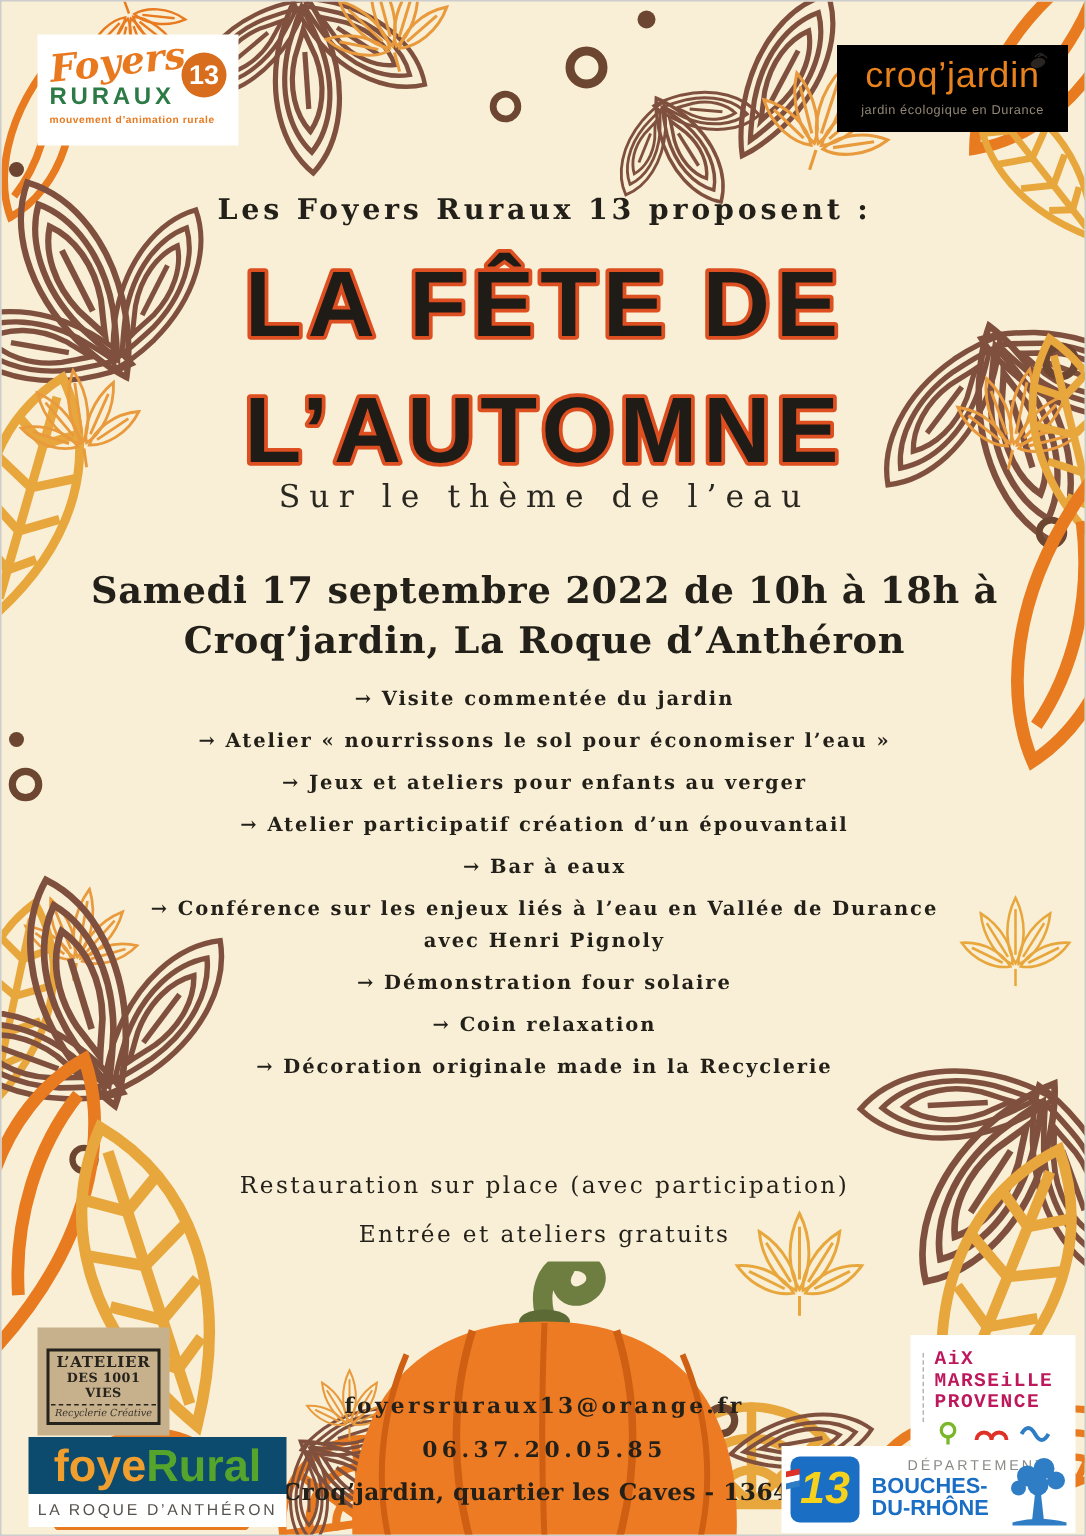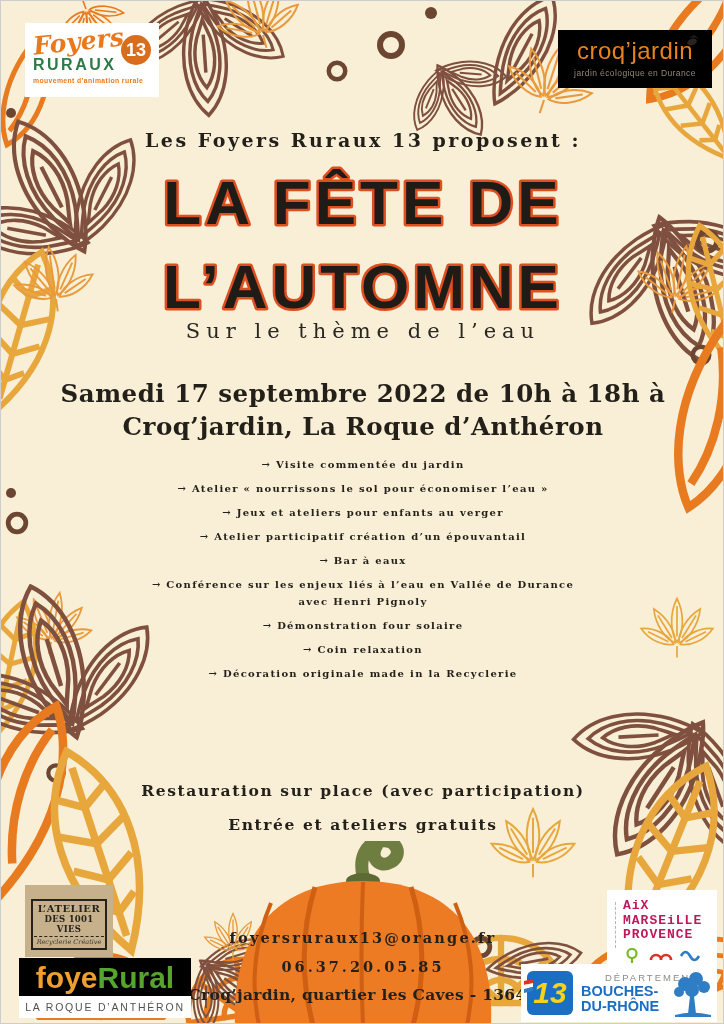--- a/index.html
+++ b/index.html
@@ -14,24 +14,24 @@
          letter-spacing:2.5px;color:#231f19;}
   .title-svg{top:155px;left:0;}
   .title-svg text{font-family:"Liberation Sans",sans-serif;font-weight:bold;
          fill:#1f1b16;stroke:#dd4e20;stroke-width:5px;stroke-linejoin:round;paint-order:stroke;}
   .subtitle{top:318px;left:0;width:724px;text-align:center;font-size:21px;letter-spacing:6px;color:#2a2620;}
   .date{top:376px;left:0;width:724px;text-align:center;font-weight:bold;font-size:24.5px;
         line-height:33px;color:#231f19;letter-spacing:0.5px;}
 
   
   .activities{top:458px;left:30px;width:664px;text-align:center;}
-  .activity{font-weight:bold;font-size:10px;letter-spacing:1.3px;color:#231f19;margin-bottom:13px;}
+  .activity{font-weight:bold;font-size:13px;letter-spacing:1.3px;color:#231f19;margin-bottom:13px;}
   .activity.cont{margin-top:-7px;}
   .notes{top:780px;left:0;width:724px;text-align:center;}
-  .note{font-weight:bold;font-size:15.5px;letter-spacing:1.6px;color:#231f19;margin-bottom:15px;}
+  .note{font-weight:normal;font-size:15.5px;letter-spacing:1.6px;color:#231f19;margin-bottom:15px;}
 
   
   .contact-email{top:928px;left:0;width:724px;text-align:center;font-weight:bold;font-size:14.5px;
         letter-spacing:2.2px;color:#231f19;z-index:4;}
   .contact-phone{top:957px;left:0;width:724px;text-align:center;font-weight:bold;font-size:14.5px;
         letter-spacing:3px;color:#231f19;z-index:4;}
   .contact-address{top:984px;left:0;width:724px;text-align:center;font-weight:bold;font-size:15.5px;
         letter-spacing:0.3px;color:#231f19;z-index:4;}
 
   .pumpkin{top:840px;left:218px;z-index:2;}
@@ -55,21 +55,21 @@
   .cj-bee{position:absolute;right:12px;top:5px;}
 
   .at-box{left:24px;top:884px;width:88px;height:72px;background:#c7b18d;z-index:5;box-sizing:border-box;
         padding:14px 6px 0;text-align:center;}
   .at-inner{border:2px solid #26221c;padding:2px 1px;}
   .at-l1{font-weight:bold;font-size:10px;color:#26221c;letter-spacing:0.5px;}
   .at-l2{font-weight:bold;font-size:8.5px;color:#26221c;letter-spacing:0.3px;border-bottom:1px dashed #26221c;padding-bottom:2px;}
   .at-script{font-style:italic;font-size:6.5px;color:#3a342c;margin-top:1px;}
 
   .fyr-box{left:18px;top:957px;width:172px;height:60px;z-index:5;}
-  .fyr-top{height:38px;background:#000000;text-align:center;font-family:"Liberation Sans",sans-serif;
+  .fyr-top{height:38px;background:#0c4a6e;text-align:center;font-family:"Liberation Sans",sans-serif;
         font-weight:bold;font-size:30px;line-height:40px;}
   .fyr-p1{color:#f09f2e;}
   .fyr-p2{color:#55a42c;}
   .fyr-bottom{height:22px;background:#fff;text-align:center;font-family:"Liberation Sans",sans-serif;
         font-size:10.5px;letter-spacing:1.8px;color:#55524e;line-height:22px;}
 
   .amp-box{left:606px;top:889px;width:110px;height:77px;background:#fff;z-index:5;box-sizing:border-box;
         padding:9px 0 0 16px;}
   .amp-line{font-family:Liberation Mono, monospace;font-weight:900;font-size:13px;letter-spacing:1px;
         color:#be185d;line-height:14.5px;}

